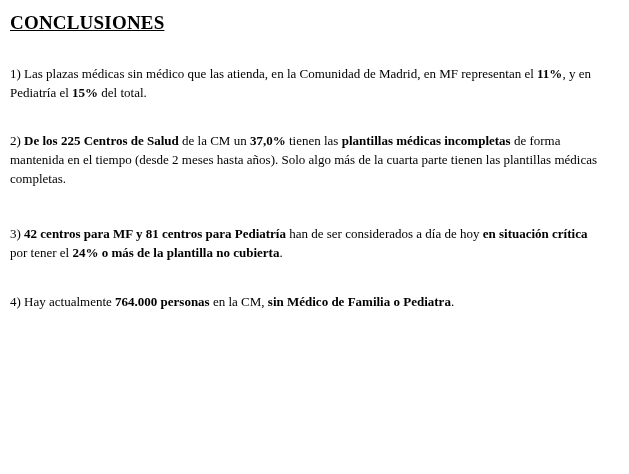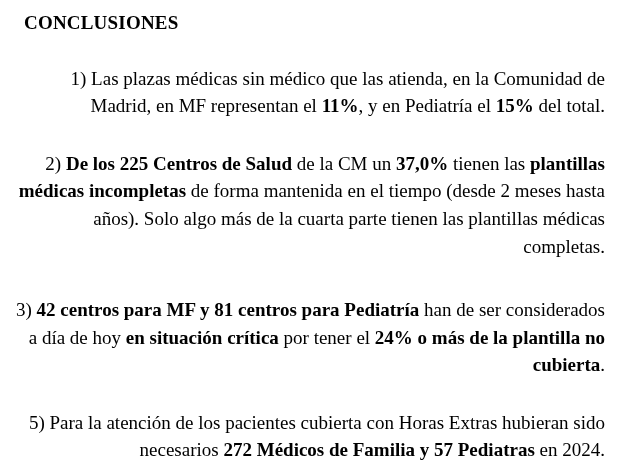--- a/index.html
+++ b/index.html
@@ -17,31 +17,32 @@
   .page {
     position: relative;
     width: 629px;
     height: 474px;
     box-sizing: border-box;
     padding: 6px 18px 0 8px;
   }
   .doc-title {
     font-size: 19px;
     font-weight: bold;
+    text-decoration: underline;
     letter-spacing: 0.2px;
-    margin: 6px 0 0 16px;
+    margin: 6px 0 0 2px;
     line-height: 1.2;
   }
   .conclusions {
     margin-top: 30px;
   }
   .conclusion-item {
-    font-size: 19px;
+    font-size: 13px;
     line-height: 1.45;
-    text-align: right;
+    text-align: left;
     margin: 17px 0 30px 2px;
     padding-right: 6px;
   }
   .conclusion-item:last-child {
     margin-bottom: 0;
   }
   .conclusion-item b {
     font-weight: bold;
   }
   .gap-lg {
@@ -50,15 +51,15 @@
 </style>
 </head>
 <body>
 
 <div class="page">
   <div class="doc-title">CONCLUSIONES</div>
   <div class="conclusions">
       <p class="conclusion-item"><b style="font-weight: normal;">1)</b><span> Las plazas médicas sin médico que las atienda, en la Comunidad de Madrid, en MF representan el </span><b>11%</b><span>, y en Pediatría el </span><b>15%</b><span> del total.</span></p>
       <p class="conclusion-item gap-lg"><b style="font-weight: normal;">2)</b><span> </span><b>De los 225 Centros de Salud</b><span> de la CM un </span><b>37,0%</b><span> tienen las </span><b>plantillas médicas incompletas</b><span> de forma mantenida en el tiempo (desde 2 meses hasta años). Solo algo más de la cuarta parte tienen las plantillas médicas completas.</span></p>
       <p class="conclusion-item"><b style="font-weight: normal;">3)</b><span> </span><b>42 centros para MF y 81 centros para Pediatría</b><span> han de ser considerados a día de hoy </span><b>en situación crítica</b><span> por tener el </span><b>24%</b><span> </span><b>o más de la plantilla no cubierta</b><span>.</span></p>
-      <p class="conclusion-item"><b style="font-weight: normal;">5)</b><span> Para la atención de los pacientes cubierta con Horas Extras hubieran sido necesarios </span><b>272 Médicos de Familia y 57 Pediatras</b><span> en 2024.</span></p>
+      <p class="conclusion-item"><b style="font-weight: normal;">4)</b><span> Hay actualmente </span><b>764.000 personas</b><span> en la CM, </span><b>sin Médico de Familia o Pediatra</b><span>.</span></p>
     </div>
 </div>
 
 </body></html>

